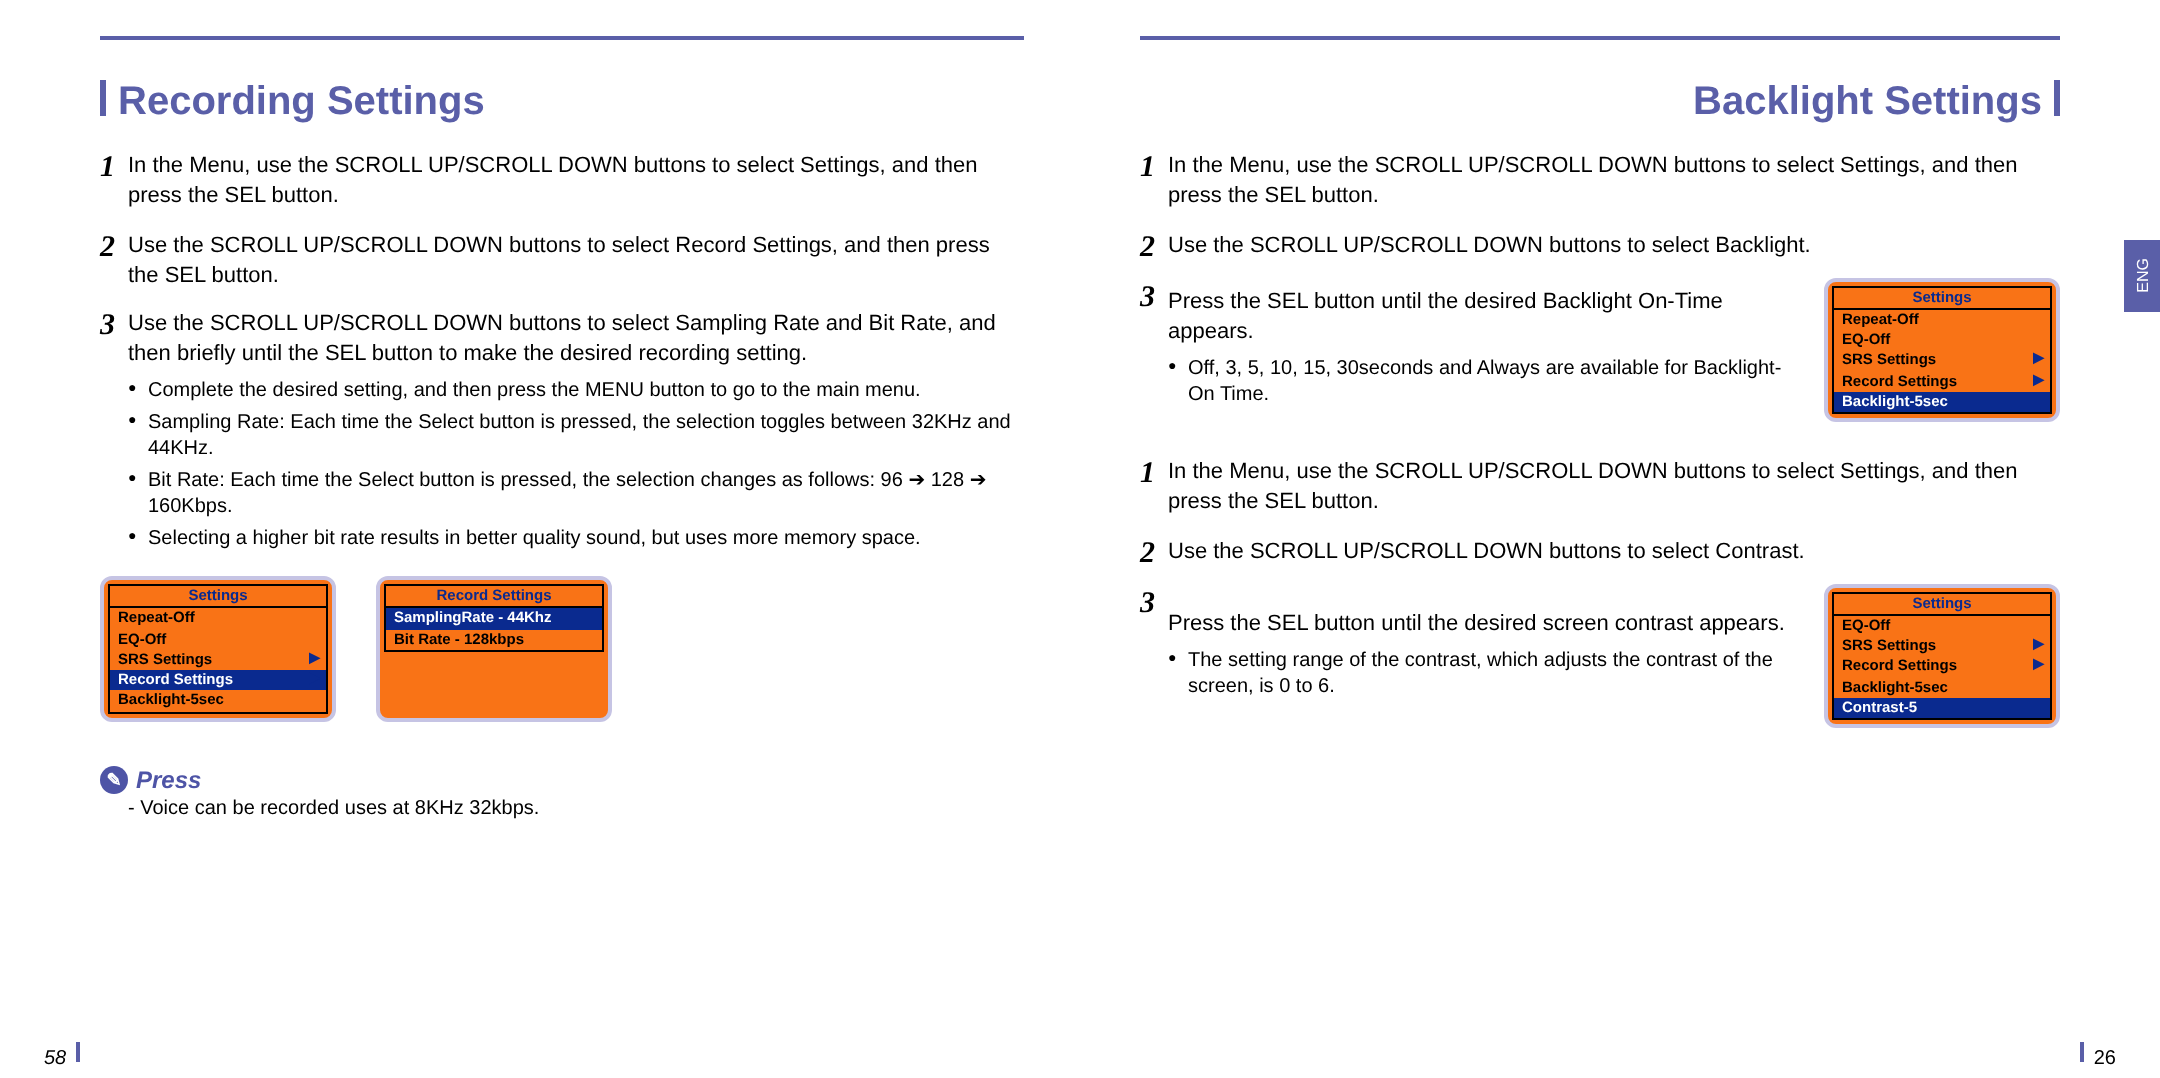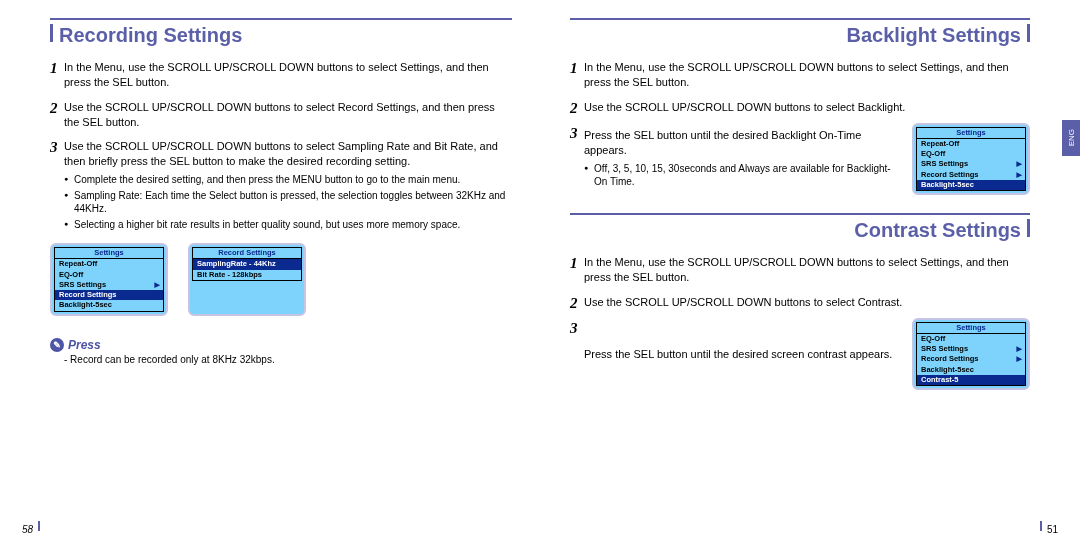--- a/index.html
+++ b/index.html
@@ -21,21 +21,21 @@
     position: relative;
     padding: 18px 34px 10px 34px;
   }
   .page-left { padding-left: 50px; padding-right: 28px; }
   .page-right { padding-left: 30px; padding-right: 50px; }
   .heading-bar {
     font-size: 20px;
     font-weight: bold;
     color: #5a5fa8;
     border-top: 2px solid #5a5fa8;
-    padding-top: 4px;
+    padding-top: 20px;
     margin-bottom: 14px;
     display: flex;
     align-items: flex-start;
     gap: 6px;
     line-height: 1.1;
   }
   .heading-bar.left::before,
   .heading-bar.right::after {
     content: "";
     display: inline-block;
@@ -113,21 +113,21 @@
   .lcd-row {
     display: flex;
     gap: 20px;
     margin: 12px 0 0 0;
   }
   .lcd {
     width: 118px;
     border: 2px solid #c6c4e4;
     border-radius: 6px;
     padding: 2px;
-    background: #7dd3fc;
+    background: #f97316;
   }
   .lcd-inner {
     border: 1px solid #000;
     font-size: 7.5px;
     line-height: 1.1;
     font-weight: bold;
     color: #000;
   }
   .lcd-title {
     text-align: center;
@@ -197,24 +197,25 @@
     </div>
 
     <ol class="steps">
       <li>
         <span>In the Menu, use the SCROLL UP/SCROLL DOWN buttons to select Settings, and then press the SEL button.</span>
       </li>
       <li>
         <span>Use the SCROLL UP/SCROLL DOWN buttons to select Record Settings, and then press the SEL button.</span>
       </li>
       <li>
-        <span>Use the SCROLL UP/SCROLL DOWN buttons to select Sampling Rate and Bit Rate, and then briefly press the SEL button to make the desired recording setting.</span>
+        <span>Use the SCROLL UP/SCROLL DOWN buttons to select Sampling Rate and Bit Rate, and then briefly until the SEL button to make the desired recording setting.</span>
         <ul class="sub">
           <li>Complete the desired setting, and then press the MENU button to go to the main menu.</li>
           <li>Sampling Rate: Each time the Select button is pressed, the selection toggles between 32KHz and 44KHz.</li>
+          <li>Bit Rate: Each time the Select button is pressed, the selection changes as follows: 96 ➔ 128 ➔ 160Kbps.</li>
           <li>Selecting a higher bit rate results in better quality sound, but uses more memory space.</li>
         </ul>
       </li>
     </ol>
 
     <div class="lcd-row">
       <div class="lcd">
         <div class="lcd-inner">
           <div class="lcd-title">Settings</div>
           <div class="lcd-line">Repeat-Off</div>
@@ -231,21 +232,21 @@
           <div class="lcd-line">Bit Rate - 128kbps</div>
         </div>
       </div>
     </div>
 
     <div class="note">
       <div class="note-h">
         <span class="icon-note">✎</span>
         <span>Press</span>
       </div>
-      <div class="note-body">- Record can be recorded only at 8KHz 32kbps.</div>
+      <div class="note-body">- Voice can be recorded uses at 8KHz 32kbps.</div>
     </div>
 
     <div class="page-num">58</div>
     <div class="page-num-rule-l"></div>
   </div>
 
   <div class="page page-right">
     <div class="lang-tab">
       <span>ENG</span>
     </div>
@@ -278,47 +279,47 @@
                 <div class="lcd-line arrow">Record Settings</div>
                 <div class="lcd-line sel">Backlight-5sec</div>
               </div>
             </div>
           </div>
         </li>
       </ol>
     </div>
 
     <div class="section">
-      <div class="heading-bar right">
-        <span>Contrast Settings</span>
-      </div>
       <ol class="steps">
         <li>
           <span>In the Menu, use the SCROLL UP/SCROLL DOWN buttons to select Settings, and then press the SEL button.</span>
         </li>
         <li>
           <span>Use the SCROLL UP/SCROLL DOWN buttons to select Contrast.</span>
         </li>
         <li>
           <div class="step-with-lcd">
             <div class="text">
               <span>Press the SEL button until the desired screen contrast appears.</span>
+              <ul class="sub">
+                <li>The setting range of the contrast, which adjusts the contrast of the screen, is 0 to 6.</li>
+              </ul>
             </div>
             <div class="lcd">
               <div class="lcd-inner">
                 <div class="lcd-title">Settings</div>
                 <div class="lcd-line">EQ-Off</div>
                 <div class="lcd-line arrow">SRS Settings</div>
                 <div class="lcd-line arrow">Record Settings</div>
                 <div class="lcd-line">Backlight-5sec</div>
                 <div class="lcd-line sel">Contrast-5</div>
               </div>
             </div>
           </div>
         </li>
       </ol>
     </div>
 
-    <div class="page-num">51</div>
+    <div class="page-num">26</div>
     <div class="page-num-rule-r"></div>
   </div>
 
 </div>
 
 </body></html>

